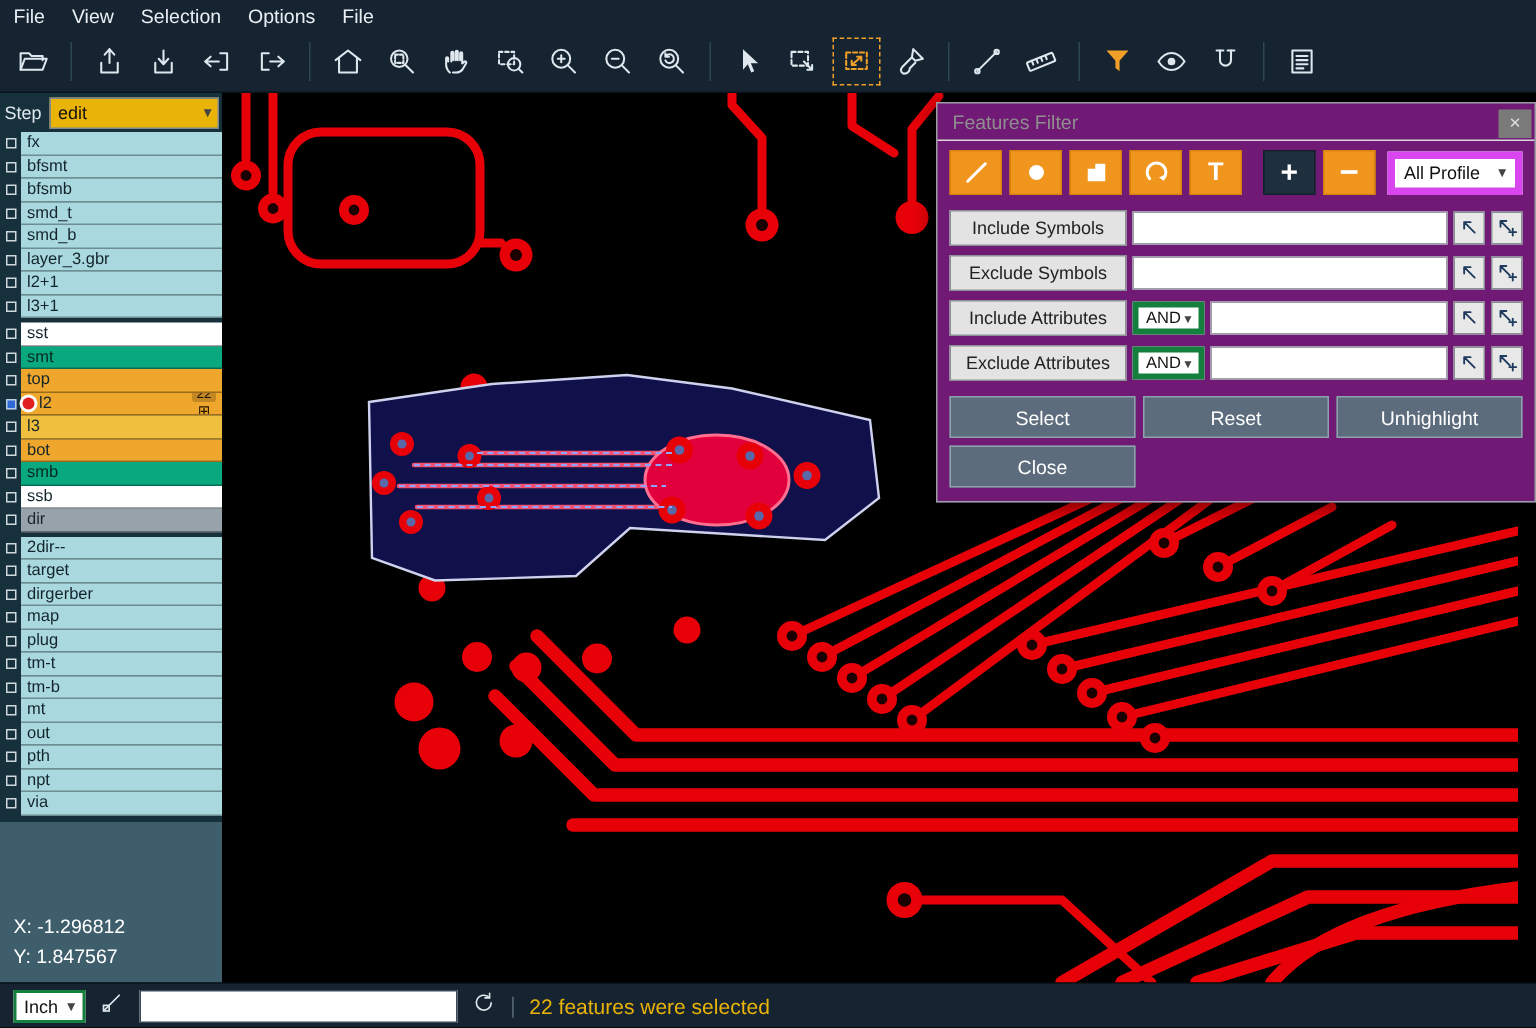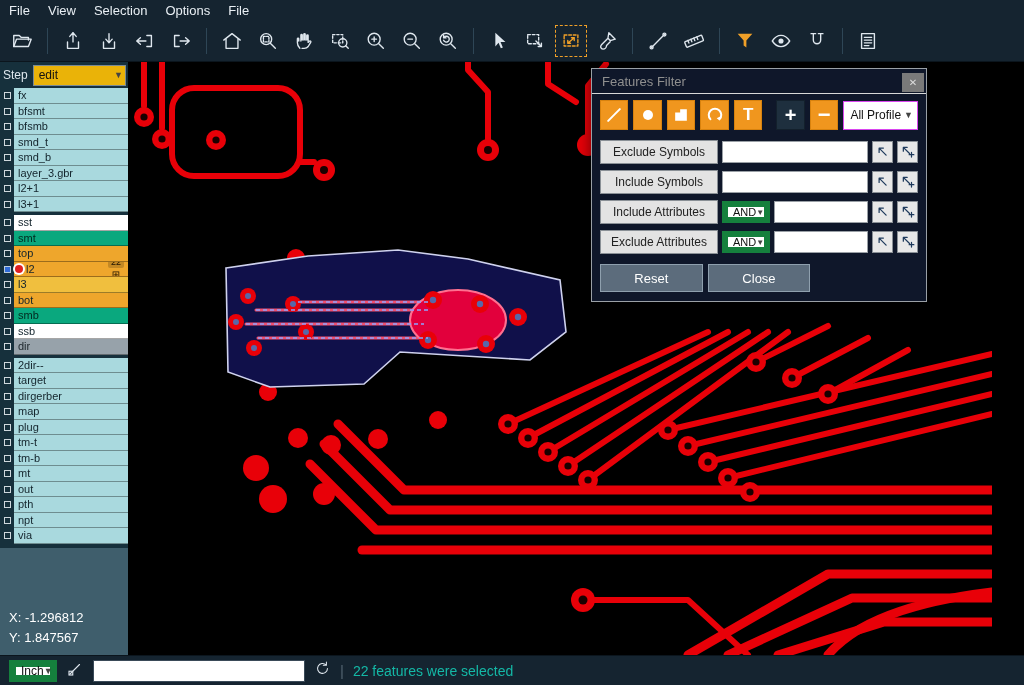--- a/index.html
+++ b/index.html
@@ -19,21 +19,21 @@
     justify-content:center; border:1px solid transparent; flex:0 0 auto; }
   .tbtn.active { border:1px dashed #f0a028; }
   .tbtn svg { stroke:#dfe7ee; fill:none; stroke-width:1.5; stroke-linecap:round;
     stroke-linejoin:round; }
   .tsep { width:1px; height:26px; background:#2e4656; margin:0 5px; flex:0 0 auto; }
 
   
   .main { flex:1; display:flex; min-height:0; }
 
   
-  .sidebar { width:128px; background:#16303c; display:flex; flex-direction:column;
+  .sidebar { width:148px; background:#16303c; display:flex; flex-direction:column;
     flex:0 0 auto; }
   .step-row { height:26px; display:flex; align-items:center; padding:2px 2px 2px 1px; gap:3px; }
   .step-label { color:#dfe8ee; font-size:12px; padding:0 2px; }
   .step-select { flex:1; height:21px; background:#eab308; border:1px solid #7a8a94;
     font-size:12px; display:flex; align-items:center; justify-content:space-between;
     padding:0 2px 0 5px; color:#111; }
   .step-select .arrow { font-size:9px; color:#444; }
 
   .layer-list { display:flex; flex-direction:column; }
   .layer-row { height:15.5px; display:flex; align-items:stretch; position:relative; }
@@ -62,72 +62,72 @@
 
   .sidebar-bottom { flex:1; background:#3f5e6c; display:flex; flex-direction:column;
     justify-content:flex-end; padding:6px 9px 10px; color:#fff; font-size:13px;
     gap:5px; margin-top:4px; }
 
   
   .canvas { flex:1; position:relative; background:#000; overflow:hidden; }
   .canvas svg.pcb { position:absolute; inset:0; }
 
   
-  .dialog { position:absolute; top:6px; left:463px; width:336px;
-    background:#0f172a; border:1px solid #9aa0a6;
+  .dialog { position:absolute; top:6px; left:476px; width:400px;
+    background:#701a75; border:1px solid #9aa0a6;
     box-shadow:0 3px 14px rgba(0,0,0,.55); z-index:5; }
   .dialog-title { height:25px; display:flex; align-items:center;
     padding:0 0 0 10px; color:#8f8f8f; font-size:13px;
     justify-content:space-between; border-bottom:1px solid #d8d8d8; }
   .dialog-close { width:22px; height:19px; background:#7a7a7a; color:#ddd;
     font-size:10px; display:flex; align-items:center; justify-content:center;
     margin:2px 2px 0 0; }
   .tool-row { display:flex; gap:5px; padding:6px 8px 4px; align-items:center; }
   .tool-btn { width:35px; height:30px; background:#f0961e; border:1px solid #d8820e;
     display:flex; align-items:center; justify-content:center; color:#fff; }
   .tool-btn svg { stroke:#fff; fill:none; stroke-width:2.4; stroke-linecap:round; }
   .tool-btn.t-text { font-size:17px; font-weight:bold; }
   .tool-btn.t-add { background:#1e2f3e; border-color:#13202c; margin-left:9px;
     font-size:20px; font-weight:bold; }
   .tool-btn.t-remove { font-size:22px; font-weight:bold; }
   .profile-select { margin-left:auto; width:90px; height:29px; background:#fff;
-    border:1px solid #d946ef; font-size:12px; color:#111; display:flex;
+    border:5px solid #d946ef; font-size:12px; color:#111; display:flex;
     align-items:center; justify-content:space-between; padding:0 4px 0 6px; }
   .profile-select .arrow { font-size:9px; color:#444; }
   .filter-row { display:flex; align-items:center; gap:4px; padding:0 8px; margin:6px 0; }
   .row-label { width:118px; height:24px; background:#e3e3e3; border:1px solid #8a9096;
     font-size:12px; color:#222; display:flex; align-items:center; justify-content:center;
     flex:0 0 auto; }
-  .and-select { width:48px; height:22px; background:#fff; border:6px solid #15803d;
+  .and-select { width:48px; height:22px; background:#fff; border:4px solid #15803d;
     font-size:11px; color:#111; display:flex; align-items:center;
     justify-content:space-between; padding:0 3px 0 5px; flex:0 0 auto; }
   .and-select .arrow { font-size:8px; color:#444; }
   .row-input { flex:1; height:22px; background:#fff; border:1px solid #9aa0a6;
     font-size:12px; padding:0 4px; min-width:0; }
   .mini-btn { width:21px; height:22px; background:#e8e8e8; border:1px solid #8a9096;
     display:flex; align-items:center; justify-content:center; flex:0 0 auto; }
   .mini-btn svg { stroke:#1e3a5c; fill:none; stroke-width:1.6; stroke-linecap:round; }
   .action-grid { display:grid; grid-template-columns:1fr 1fr 1fr; gap:5px;
     padding:4px 8px 9px; }
   .action-btn { height:28px; background:#5c6c7c; color:#fff; font-size:13px;
     display:flex; align-items:center; justify-content:center;
     border:1px solid #8fa0ae; }
 
   
   .statusbar { height:30px; background:#152430; display:flex; align-items:center;
     gap:9px; padding:0 9px; border-top:1px solid #0b151d; flex:0 0 auto; }
   .unit-select { width:48px; height:22px; background:#fff; font-size:12px; color:#111;
     display:flex; align-items:center; justify-content:space-between;
-    padding:0 3px 0 5px; border:7px solid #15803d; }
+    padding:0 3px 0 5px; border:2px solid #15803d; }
   .unit-select .arrow { font-size:9px; color:#444; }
   .status-icon svg { stroke:#dfe7ee; fill:none; stroke-width:1.5; stroke-linecap:round; }
   .status-input { width:212px; height:22px; background:#fff; border:1px solid #3a4a58;
     font-size:12px; padding:0 4px; }
   .status-sep { color:#51626f; font-size:15px; }
-  .status-msg { color:#14b8a6; font-size:14px; }
+  .status-msg { color:#eab308; font-size:14px; }
 </style>
 </head>
 <body>
 
 <div class="app">
 
   <div class="menubar">
     <span class="menu-item">File</span>
     <span class="menu-item">View</span>
     <span class="menu-item">Selection</span>
@@ -729,52 +729,52 @@
           <div class="tool-btn t-text">T</div>
           <div class="tool-btn t-add">+</div>
           <div class="tool-btn t-remove">−</div>
           <div class="profile-select">
             <span>All Profile</span>
             <span class="arrow">▼</span>
           </div>
         </div>
 
         <div class="filter-row">
+          <div class="row-label">Include Symbols</div>
+          <input class="row-input" value="" style="">
+          <div class="mini-btn">
+            <svg width="14" height="14" viewBox="0 0 18 18">
+                <path d="M13 13 L4 4 M4 4 h5.5 M4 4 v5.5"></path>
+              </svg>
+          </div>
+          <div class="mini-btn">
+            <svg width="14" height="14" viewBox="0 0 18 18">
+                <path d="M11 11 L3 3 M3 3 h5 M3 3 v5"></path>
+                <path d="M13.5 9.5 v6 M10.5 12.5 h6"></path>
+              </svg>
+          </div>
+        </div>
+
+        <div class="filter-row">
           <div class="row-label">Exclude Symbols</div>
           <input class="row-input" value="" style="">
           <div class="mini-btn">
             <svg width="14" height="14" viewBox="0 0 18 18">
                 <path d="M13 13 L4 4 M4 4 h5.5 M4 4 v5.5"></path>
               </svg>
           </div>
           <div class="mini-btn">
             <svg width="14" height="14" viewBox="0 0 18 18">
                 <path d="M11 11 L3 3 M3 3 h5 M3 3 v5"></path>
                 <path d="M13.5 9.5 v6 M10.5 12.5 h6"></path>
               </svg>
           </div>
         </div>
 
         <div class="filter-row">
-          <div class="row-label">Include Symbols</div>
-          <input class="row-input" value="" style="">
-          <div class="mini-btn">
-            <svg width="14" height="14" viewBox="0 0 18 18">
-                <path d="M13 13 L4 4 M4 4 h5.5 M4 4 v5.5"></path>
-              </svg>
-          </div>
-          <div class="mini-btn">
-            <svg width="14" height="14" viewBox="0 0 18 18">
-                <path d="M11 11 L3 3 M3 3 h5 M3 3 v5"></path>
-                <path d="M13.5 9.5 v6 M10.5 12.5 h6"></path>
-              </svg>
-          </div>
-        </div>
-
-        <div class="filter-row">
           <div class="row-label">Include Attributes</div>
           <div class="and-select">
             <span>AND</span>
             <span class="arrow">▼</span>
           </div>
           <input class="row-input" value="" style="">
           <div class="mini-btn">
             <svg width="14" height="14" viewBox="0 0 18 18">
                 <path d="M13 13 L4 4 M4 4 h5.5 M4 4 v5.5"></path>
               </svg>
@@ -801,21 +801,23 @@
           </div>
           <div class="mini-btn">
             <svg width="14" height="14" viewBox="0 0 18 18">
                 <path d="M11 11 L3 3 M3 3 h5 M3 3 v5"></path>
                 <path d="M13.5 9.5 v6 M10.5 12.5 h6"></path>
               </svg>
           </div>
         </div>
 
         <div class="action-grid">
+          <div class="action-btn">Select</div>
           <div class="action-btn">Reset</div>
+          <div class="action-btn">Unhighlight</div>
           <div class="action-btn">Close</div>
         </div>
       </div>
     </div>
   </div>
 
   <div class="statusbar">
     <div class="unit-select">
       <span>Inch</span>
       <span class="arrow">▼</span>

